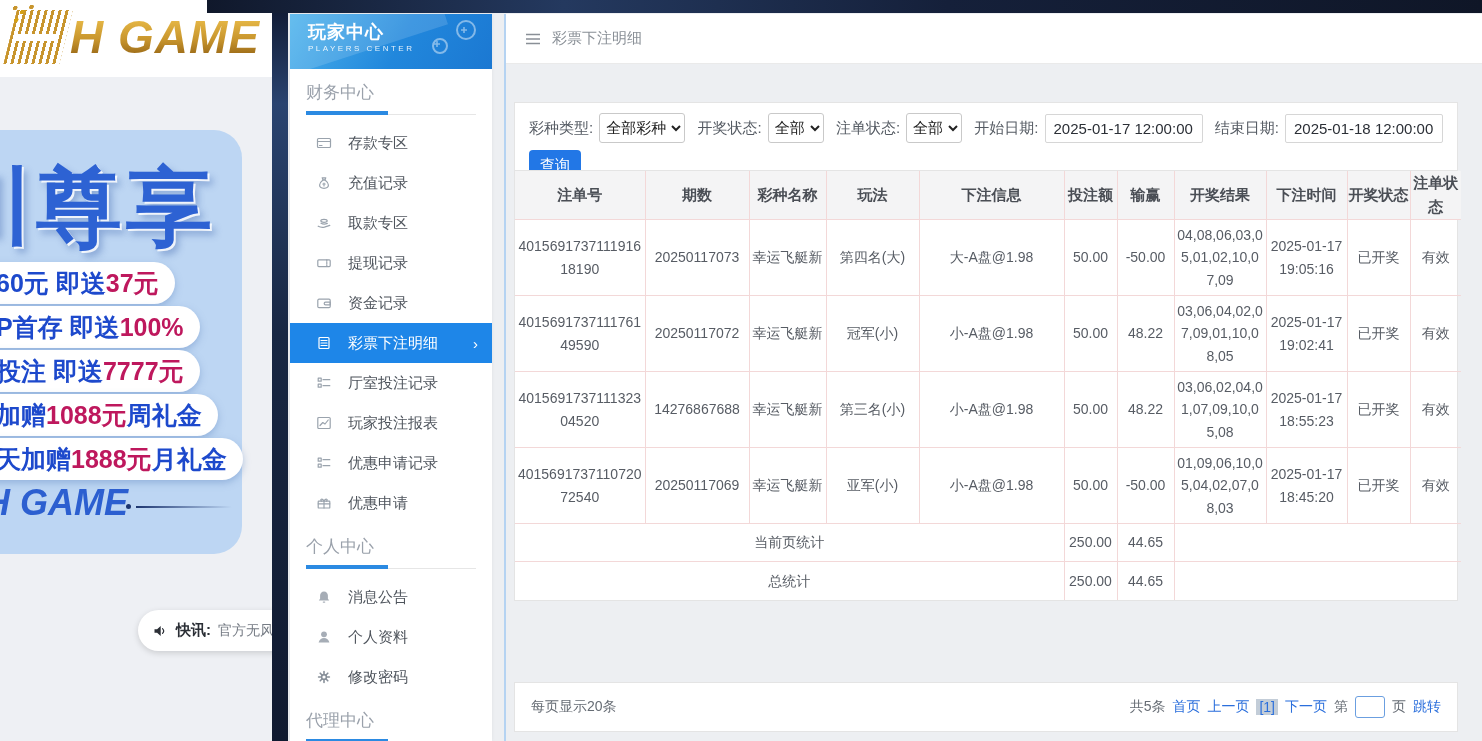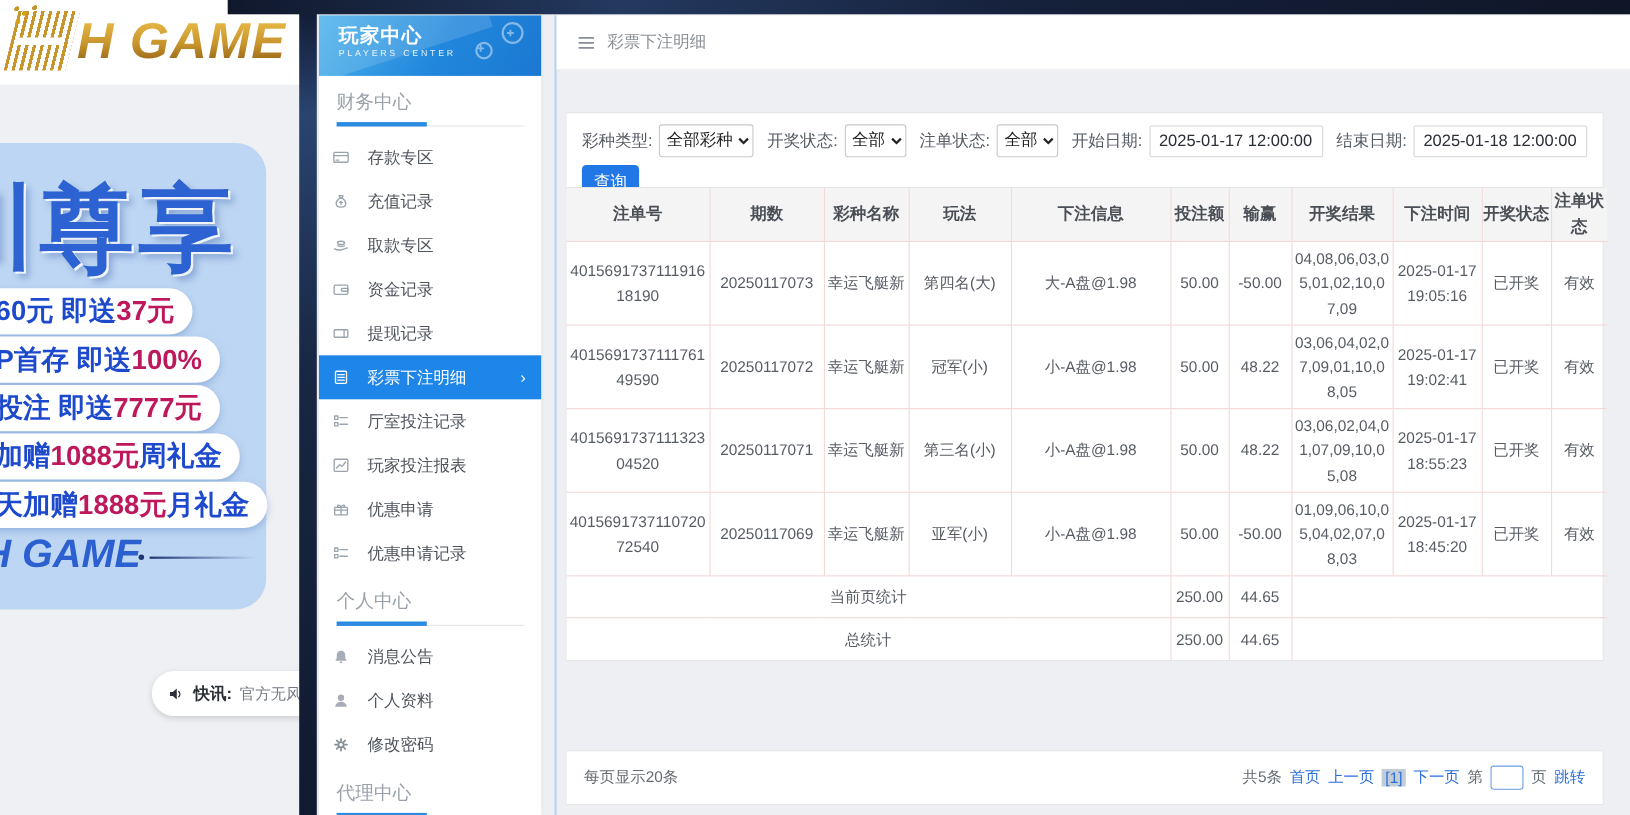--- a/index.html
+++ b/index.html
@@ -56,21 +56,21 @@
   .sb-header::before { content:''; position:absolute; left:-30px; top:-40px; width:180px; height:80px;
     background:rgba(255,255,255,.14); transform:rotate(-18deg); }
   .sb-title { font-size:18px; color:#fff; font-weight:bold; letter-spacing:1px; position:relative; }
   .sb-subtitle { font-size:8px; color:rgba(255,255,255,.88); letter-spacing:2.5px; position:relative; }
   .sb-pad { position:absolute; right:8px; top:4px; opacity:.45; }
   .sb-section { padding:12px 16px 0; }
   .sb-section-title { font-size:17px; color:#9aa1ab; }
   .sb-section-line { position:relative; height:1px; background:#e6e6e6; margin-top:10px; }
   .sb-section-line::before { content:''; position:absolute; left:0; top:-3px; width:82px; height:4px; background:#2b8ae2; }
   .sb-items { margin-top:8px; }
-  .sb-item { height:40px; display:flex; align-items:center; gap:16px; padding-left:12px; font-size:15px; color:#4e545c; cursor:pointer; }
+  .sb-item { height:40px; display:flex; align-items:center; gap:16px; padding-left:26px; font-size:15px; color:#4e545c; cursor:pointer; }
   .sb-item svg { flex:0 0 16px; }
   .sb-item.active { background:#1e86e8; color:#fff; }
   .sb-item.active .chev { margin-left:auto; margin-right:14px; color:#fff; font-size:15px; }
   .icon-stroke { stroke:#9aa3ad; fill:none; stroke-width:1.2; stroke-linecap:round; stroke-linejoin:round; }
   .active .icon-stroke { stroke:#fff; }
   .icon-fill { fill:#a6adb6; }
 
   
   .content-border { position:absolute; left:504px; top:14px; width:2px; height:727px; background:#b5d3f2; z-index:3; }
   .c-header { position:absolute; left:506px; top:14px; width:976px; height:50px; background:#fff; border-bottom:1px solid #eaeaea;
@@ -187,34 +187,34 @@
               <ellipse cx="8" cy="5.8" rx="3.2" ry="1.5"></ellipse>
               <path d="M5 8.2c1.8 1 4.5 1 6.3.2"></path>
               <path d="M2.2 11.2c1.8 1 4 1.3 6.2.9l5.4-1.7"></path>
             </g>
           </svg>
         <span>取款专区</span>
       </div>
       <div class="sb-item">
         <svg width="16" height="16" viewBox="0 0 16 16">
             <g class="icon-stroke">
+              <rect x="1.8" y="4.8" width="12.4" height="6.8" rx="1"></rect>
+              <line x1="10.8" y1="4.8" x2="10.8" y2="11.6" stroke-dasharray="1.5 1"></line>
+            </g>
+          </svg>
+        <span>提现记录</span>
+      </div>
+      <div class="sb-item">
+        <svg width="16" height="16" viewBox="0 0 16 16">
+            <g class="icon-stroke">
               <rect x="1.8" y="4.2" width="12.4" height="8.4" rx="1.2"></rect>
               <path d="M9.5 7.2h4.7v2.6H9.5a1.3 1.3 0 0 1 0-2.6z"></path>
             </g>
           </svg>
         <span>资金记录</span>
-      </div>
-      <div class="sb-item">
-        <svg width="16" height="16" viewBox="0 0 16 16">
-            <g class="icon-stroke">
-              <rect x="1.8" y="4.8" width="12.4" height="6.8" rx="1"></rect>
-              <line x1="10.8" y1="4.8" x2="10.8" y2="11.6" stroke-dasharray="1.5 1"></line>
-            </g>
-          </svg>
-        <span>提现记录</span>
       </div>
       <div class="sb-item active">
         <svg width="16" height="16" viewBox="0 0 16 16">
             <g class="icon-stroke">
               <rect x="3" y="2.5" width="10" height="11" rx="1"></rect>
               <line x1="5" y1="5.5" x2="11" y2="5.5"></line>
               <line x1="5" y1="8" x2="11" y2="8"></line>
               <line x1="5" y1="10.5" x2="11" y2="10.5"></line>
             </g>
           </svg>
@@ -237,38 +237,38 @@
             <g class="icon-stroke">
               <rect x="1.8" y="2.5" width="12.4" height="11" rx="1"></rect>
               <polyline points="4,10.5 6.8,7.5 9,9 12.2,5"></polyline>
             </g>
           </svg>
         <span>玩家投注报表</span>
       </div>
       <div class="sb-item">
         <svg width="16" height="16" viewBox="0 0 16 16">
             <g class="icon-stroke">
+              <rect x="2.2" y="3.2" width="3" height="3"></rect>
+              <line x1="7" y1="4.7" x2="13.8" y2="4.7"></line>
+              <rect x="2.2" y="9.2" width="3" height="3"></rect>
+              <line x1="7" y1="10.7" x2="13.8" y2="10.7"></line>
+            </g>
+          </svg>
+        <span>优惠申请记录</span>
+      </div>
+      <div class="sb-item">
+        <svg width="16" height="16" viewBox="0 0 16 16">
+            <g class="icon-stroke">
               <rect x="2.2" y="6.2" width="11.6" height="6.8" rx="0.6"></rect>
               <line x1="8" y1="6.2" x2="8" y2="13"></line>
               <line x1="2.2" y1="8.8" x2="13.8" y2="8.8"></line>
               <path d="M8 6C6.2 2.8 3.4 4.4 5.6 6.2M8 6c1.8-3.2 4.6-1.6 2.4.2"></path>
             </g>
           </svg>
         <span>优惠申请</span>
-      </div>
-      <div class="sb-item">
-        <svg width="16" height="16" viewBox="0 0 16 16">
-            <g class="icon-stroke">
-              <rect x="2.2" y="3.2" width="3" height="3"></rect>
-              <line x1="7" y1="4.7" x2="13.8" y2="4.7"></line>
-              <rect x="2.2" y="9.2" width="3" height="3"></rect>
-              <line x1="7" y1="10.7" x2="13.8" y2="10.7"></line>
-            </g>
-          </svg>
-        <span>优惠申请记录</span>
       </div>
     </div>
 
     <div class="sb-section">
       <div class="sb-section-title">个人中心</div>
       <div class="sb-section-line"></div>
     </div>
 
     <div class="sb-items">
       <div class="sb-item">
@@ -385,21 +385,21 @@
             <td>小-A盘@1.98</td>
             <td>50.00</td>
             <td>48.22</td>
             <td>03,06,04,02,07,09,01,10,08,05</td>
             <td>2025-01-17 19:02:41</td>
             <td>已开奖</td>
             <td>有效</td>
       </tr>
       <tr class="data-row">
         <td>401569173711132304520</td>
-            <td>20250117071</td>
+            <td>14276867688</td>
             <td>幸运飞艇新</td>
             <td>第三名(小)</td>
             <td>小-A盘@1.98</td>
             <td>50.00</td>
             <td>48.22</td>
             <td>03,06,02,04,01,07,09,10,05,08</td>
             <td>2025-01-17 18:55:23</td>
             <td>已开奖</td>
             <td>有效</td>
       </tr>

